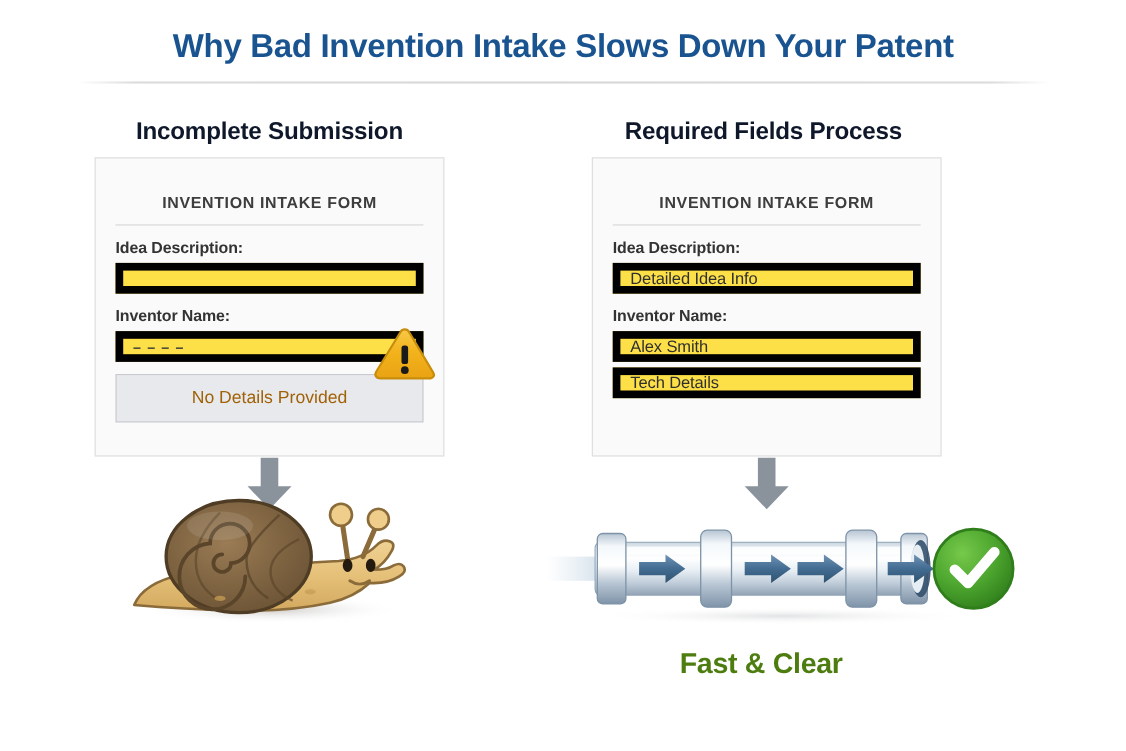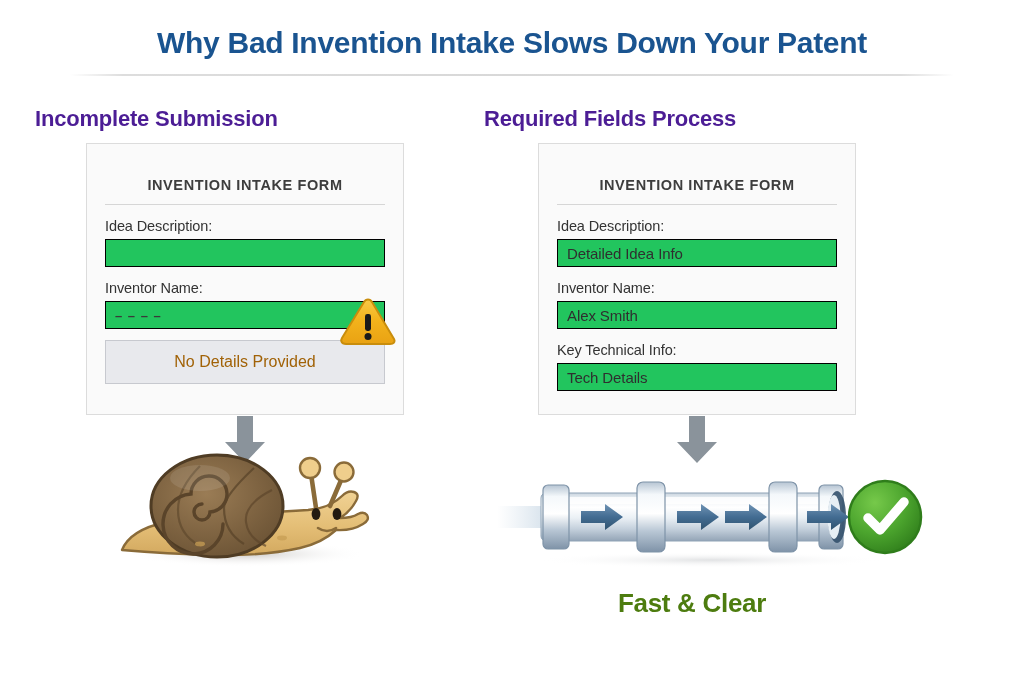--- a/index.html
+++ b/index.html
@@ -40,24 +40,24 @@
     width: 884px;
     height: 2px;
     background: linear-gradient(to right, #ffffff 0%, #dddddd 6%, #d8d8d8 50%, #dddddd 94%, #ffffff 100%);
   }
 
   
   .col-heading {
     position: absolute;
     top: 106px;
     width: 420px;
-    text-align: left;
+    text-align: center;
     font-size: 22px;
     font-weight: 700;
-    color: #4c1d95;
+    color: #0f172a;
     letter-spacing: -0.2px;
   }
   #heading-left  { left: 35px; }
   #heading-right { left: 484px; }
 
   
   .form-card {
     position: absolute;
     background: #fafafa;
     border: 1px solid #dcdcdc;
@@ -81,26 +81,27 @@
   }
   .form-body {
     padding: 0 18px;
     position: relative;
   }
   .field-label {
     margin-top: 13px;
     font-size: 14.5px;
     color: #333333;
     letter-spacing: -0.1px;
+    font-weight: bold;
   }
   .field-box {
     margin-top: 5px;
     height: 28px;
-    background: #22c55e;
-    border: 1px solid #000000;
+    background: #fde047;
+    border: 7px solid #000000;
     box-sizing: border-box;
     display: flex;
     align-items: center;
     padding-left: 9px;
     font-size: 15px;
     color: #2f2f2f;
     letter-spacing: -0.1px;
   }
   .field-box.dashes {
     letter-spacing: 1px;
@@ -292,21 +293,20 @@
     <div class="form-card-rule"></div>
 
     <div class="form-body">
 
       <div class="field-label">Idea Description:</div>
       <div class="field-box">Detailed Idea Info</div>
 
       <div class="field-label">Inventor Name:</div>
       <div class="field-box">Alex Smith</div>
 
-      <div class="field-label">Key Technical Info:</div>
       <div class="field-box">Tech Details</div>
     </div>
   </div>
 
   <svg class="down-arrow" id="arrow-right" viewBox="0 0 42 48">
     <path d="M13 0 L29 0 L29 26 L41 26 L21 47 L1 26 L13 26 Z" fill="#8a939b"></path>
   </svg>
 
   <svg id="pipeline" viewBox="0 0 428 106">
     <defs>

